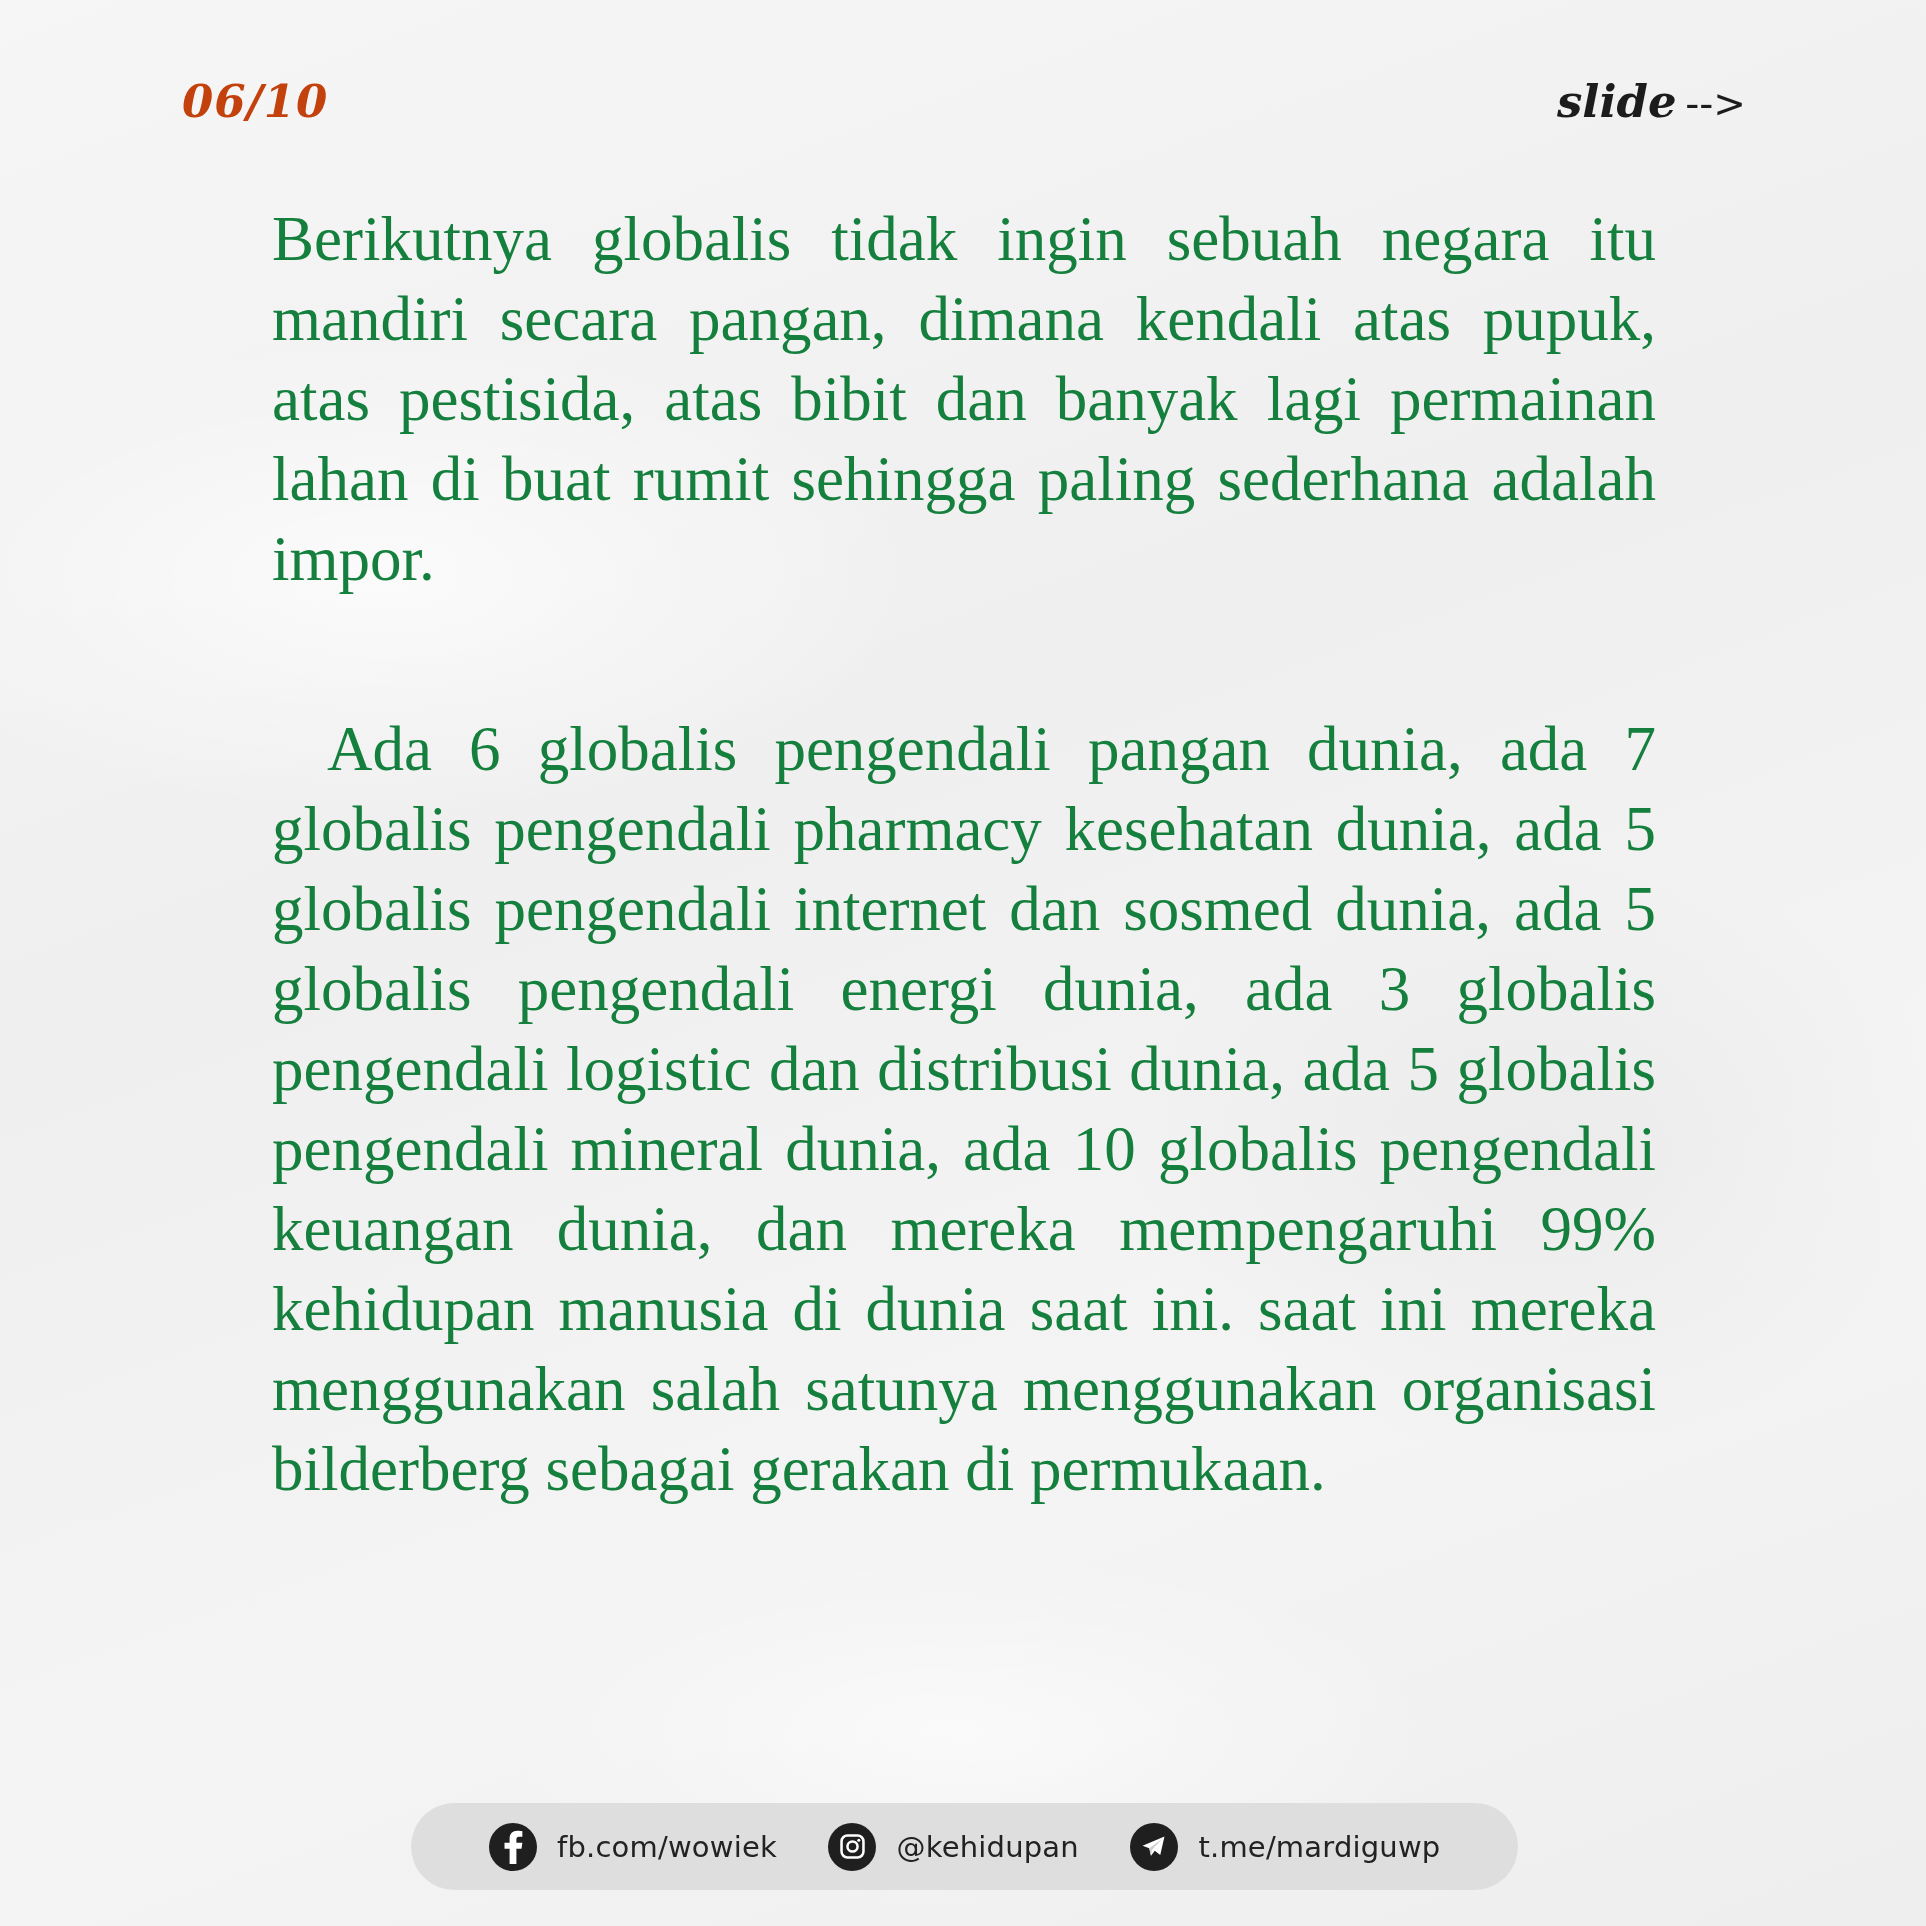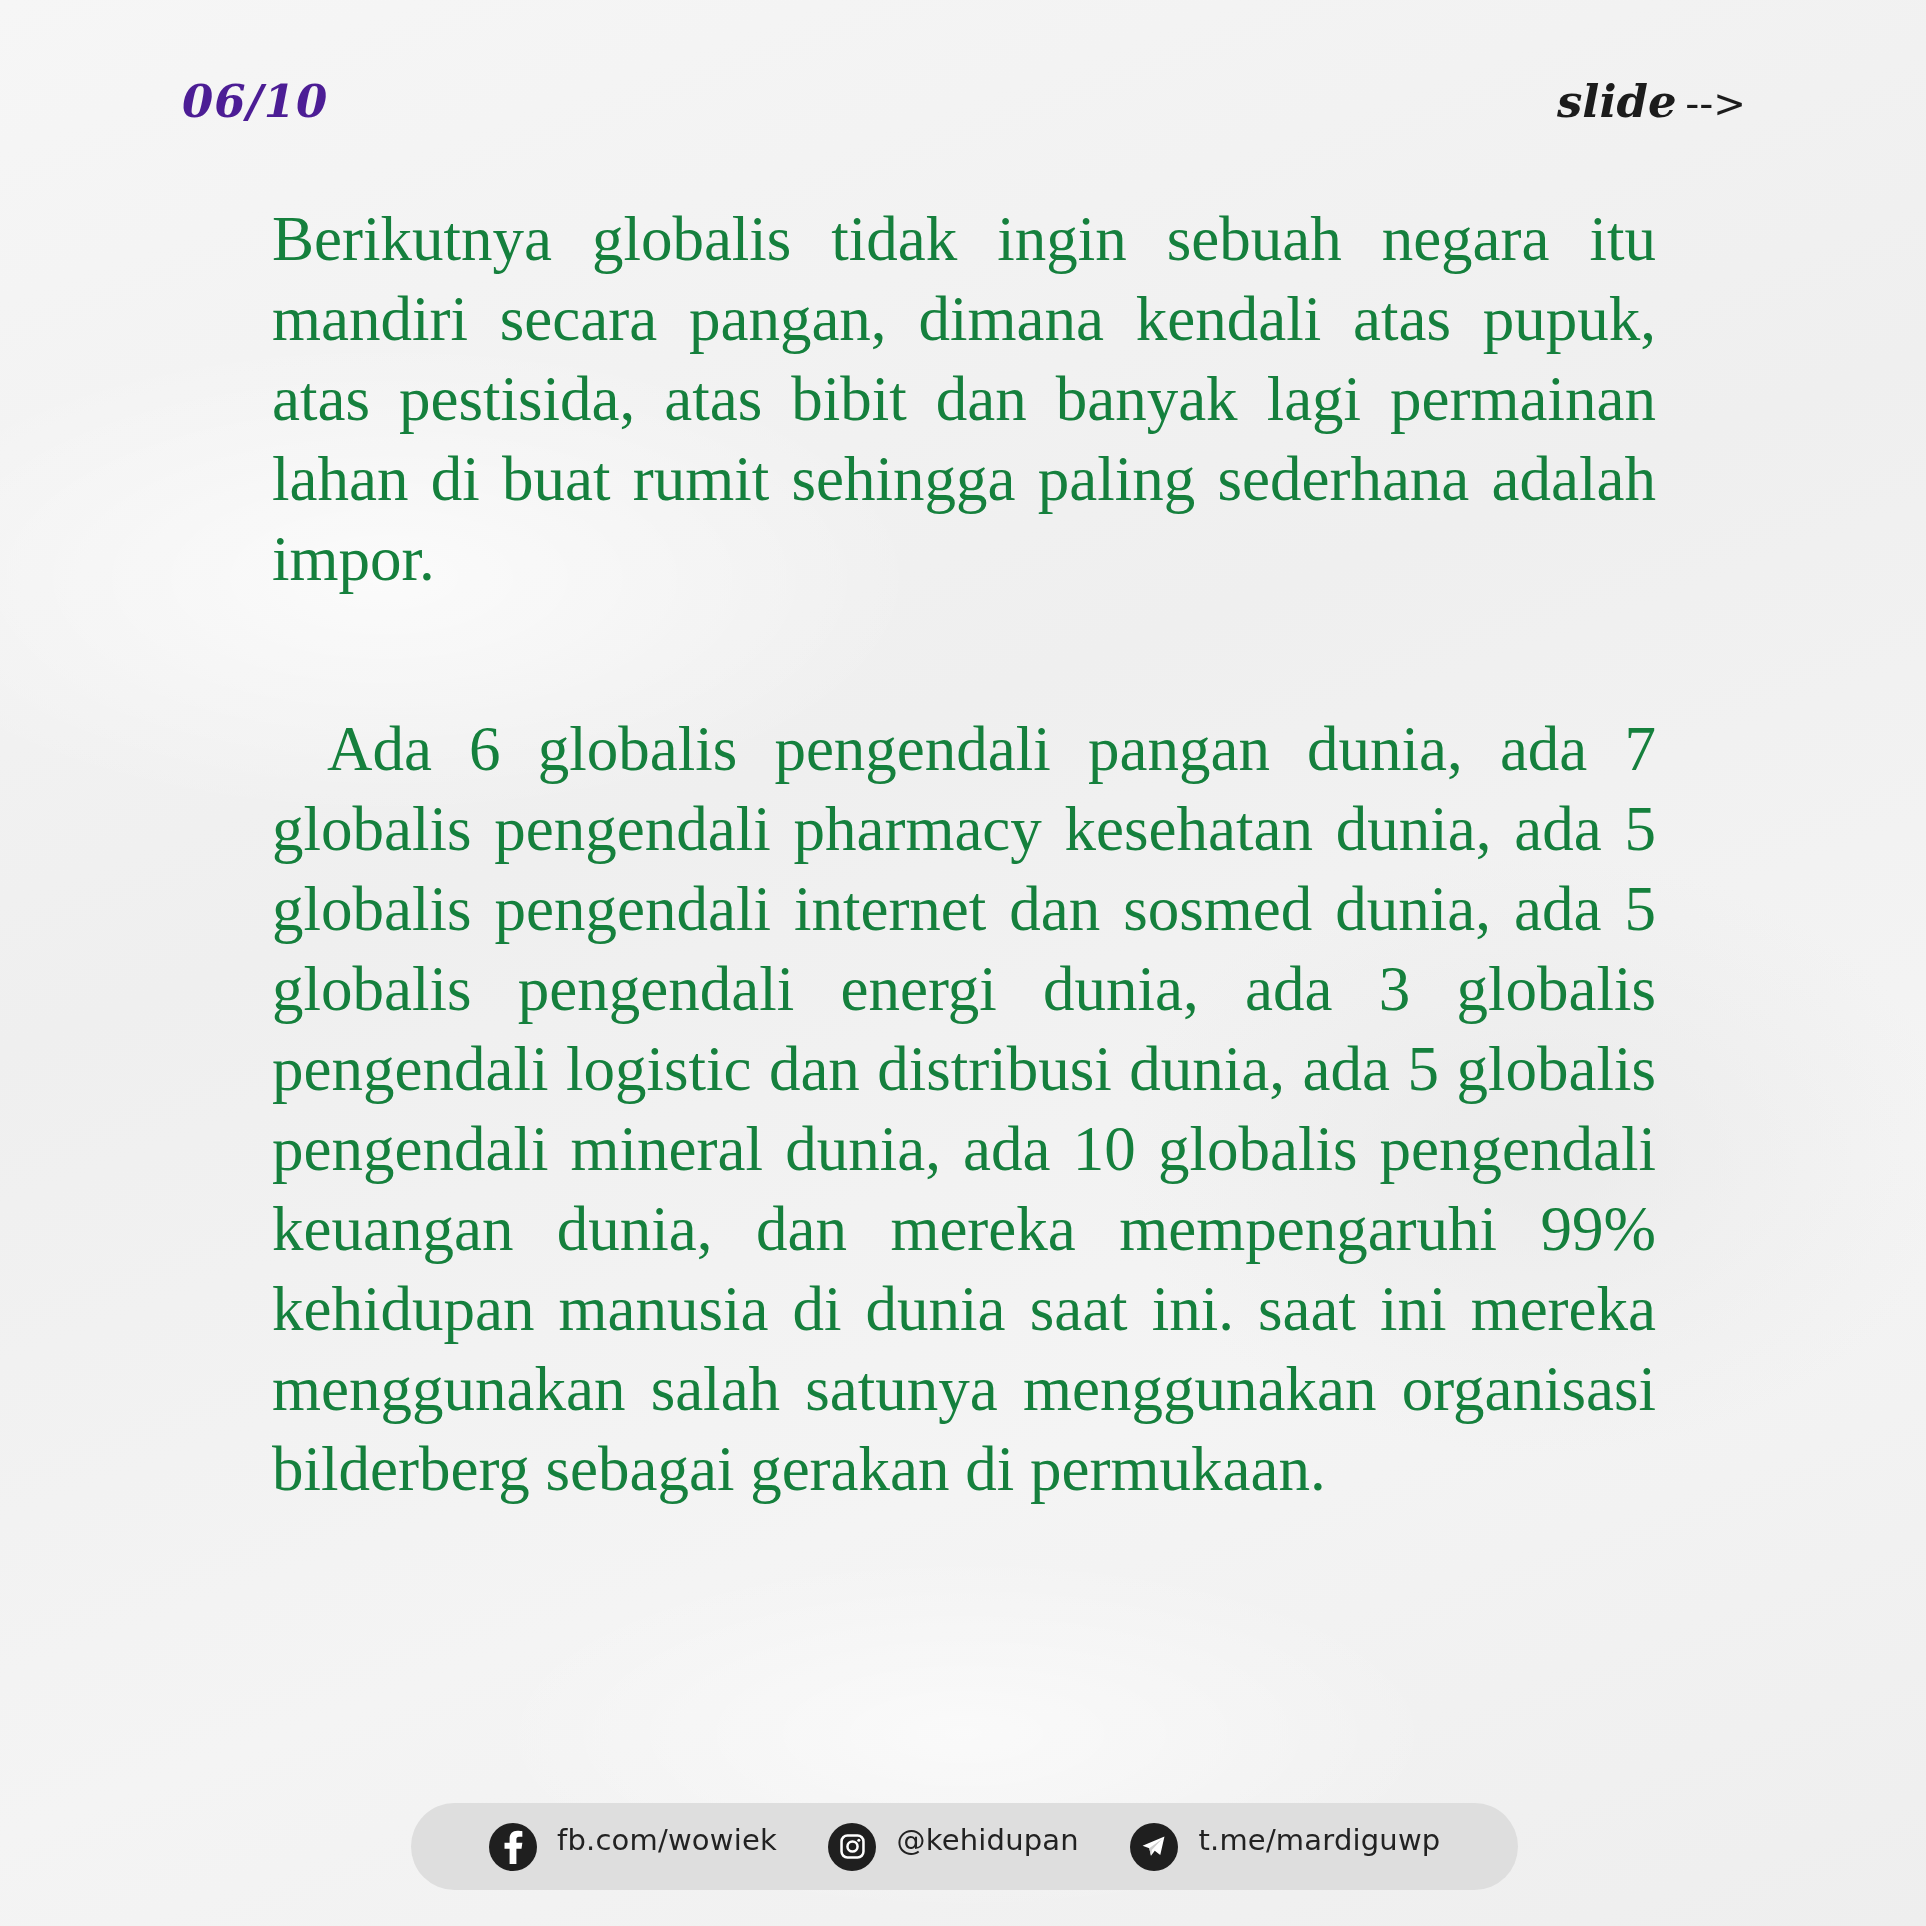--- a/index.html
+++ b/index.html
@@ -21,21 +21,21 @@
   }
   .page-number {
     position: absolute;
     left: 182px;
     top: 75px;
     font-family: "DejaVu Serif", serif;
     font-style: italic;
     font-weight: bold;
     font-size: 45px;
     letter-spacing: 0.9px;
-    color: #4c1d95;
+    color: #c2410c;
   }
   .slide-hint {
     position: absolute;
     right: 180px;
     top: 75px;
     font-family: "DejaVu Serif", serif;
     font-size: 45px;
     color: #1c1c1c;
     margin-left: 33px;
   }
@@ -77,20 +77,21 @@
     border-radius: 44px;
     background: #dedede;
     display: flex;
     align-items: center;
     justify-content: center;
     gap: 51px;
     box-sizing: border-box;
   }
   .social-item {
     display: flex;
+    align-items: center;
     gap: 20.5px;
     text-decoration: none;
     color: #222;
     cursor: pointer;
   }
   .social-icon {
     width: 48px;
     height: 48px;
     border-radius: 50%;
     background: #1f1f1f;

